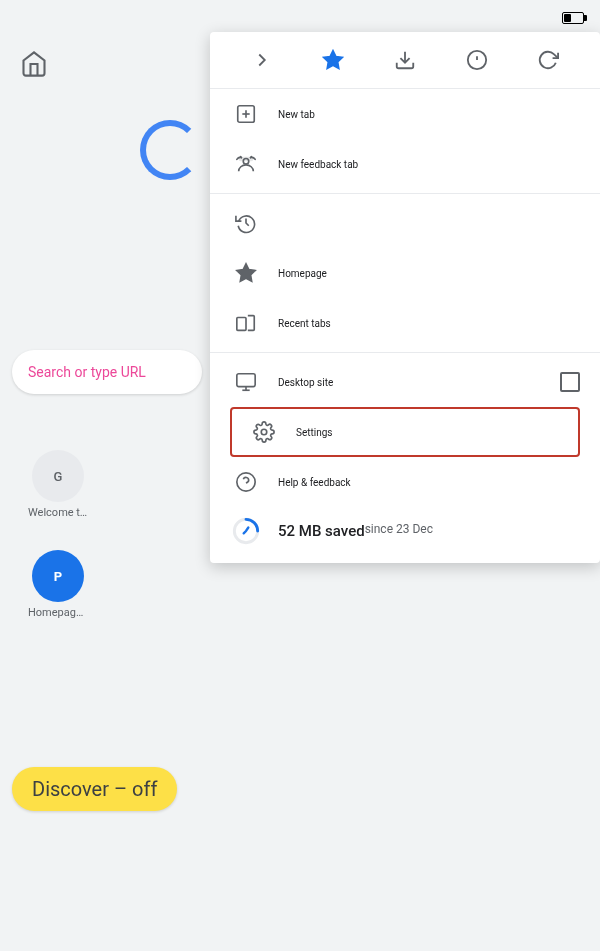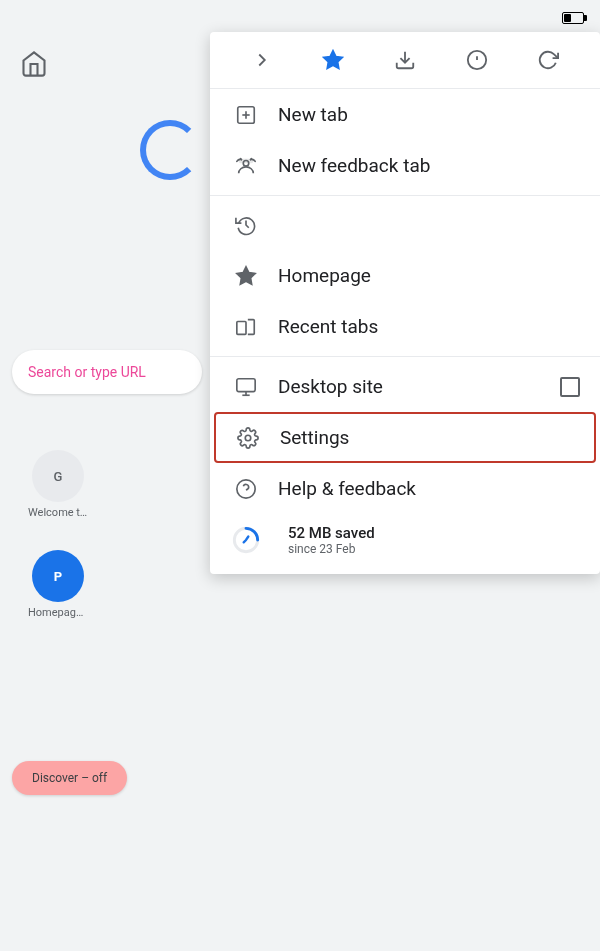--- a/index.html
+++ b/index.html
@@ -112,26 +112,26 @@
       font-size: 11px;
       color: #5f6368;
       white-space: nowrap;
       overflow: hidden;
       text-overflow: ellipsis;
       max-width: 60px;
     }
 
     .discover-btn {
       position: absolute;
-      bottom: 156px;
+      bottom: 140px;
       left: 12px;
-      background: #fca5a5;
+      background: #fde047;
       border-radius: 22px;
       padding: 10px 20px;
-      font-size: 12px;
+      font-size: 20px;
       color: #3c4043;
       box-shadow: 0 1px 3px rgba(0,0,0,0.15);
       z-index: 1;
     }
 
     
     .dropdown-overlay {
       position: absolute;
       top: 32px;
       right: 0;
@@ -177,36 +177,36 @@
       width: 32px;
       margin-right: 16px;
       display: flex;
       align-items: center;
       justify-content: center;
       color: #5f6368;
       font-size: 20px;
       flex-shrink: 0;
     }
     .menu-label {
-      font-size: 19px;
+      font-size: 10px;
       color: #202124;
       flex: 1;
     }
 
     .menu-divider {
       height: 1px;
       background: #e8eaed;
       margin: 4px 0;
     }
 
     
     .menu-item.highlighted {
       border: 2px solid #c0392b;
       border-radius: 4px;
-      margin: 0 4px;
+      margin: 0 20px;
       padding: 12px 16px;
     }
 
     
     .desktop-checkbox {
       width: 20px;
       height: 20px;
       border: 2px solid #5f6368;
       border-radius: 2px;
       display: flex;
@@ -223,22 +223,21 @@
     }
     .saved-icon {
       width: 32px;
       margin-right: 16px;
       display: flex;
       align-items: center;
       justify-content: center;
     }
     .saved-text-block {
       display: flex;
-      flex-direction: column;
-      margin-left: 10px;
+      flex-direction: row;
     }
     .saved-main {
       font-size: 15px;
       color: #202124;
       font-weight: 500;
     }
     .saved-sub {
       font-size: 12px;
       color: #5f6368;
     }
@@ -454,17 +453,17 @@
   <div class="saved-data">
     <div class="saved-icon">
       <svg width="28" height="28" viewBox="0 0 24 24">
         <circle cx="12" cy="12" r="10" fill="none" stroke="#e8eaed" stroke-width="2.5"></circle>
         <path d="M12 2 A10 10 0 0 1 22 12" fill="none" stroke="#1a73e8" stroke-width="2.5" stroke-linecap="round"></path>
         <polyline points="14 9 12 12 10 14" fill="none" stroke="#1a73e8" stroke-width="2" stroke-linecap="round"></polyline>
       </svg>
     </div>
     <div class="saved-text-block">
       <span class="saved-main">52 MB saved</span>
-      <span class="saved-sub">since 23 Feb</span>
+      <span class="saved-sub">since 23 Dec</span>
     </div>
   </div>
 
 </div>
 
 </body></html>

